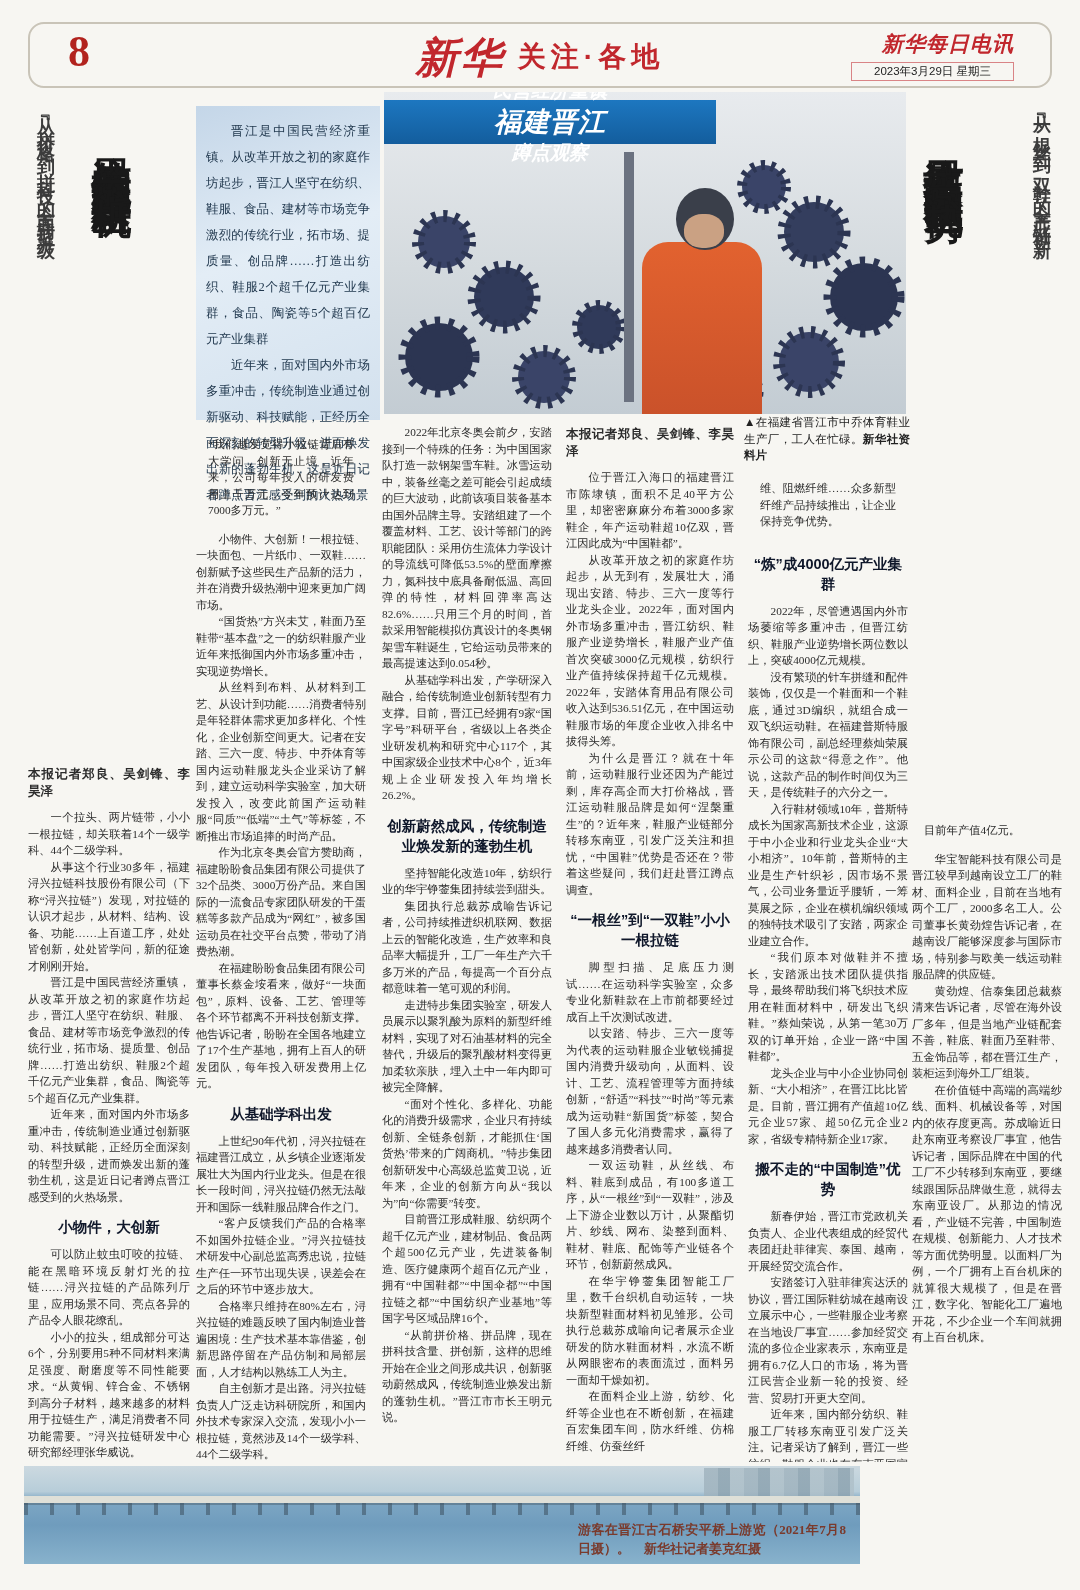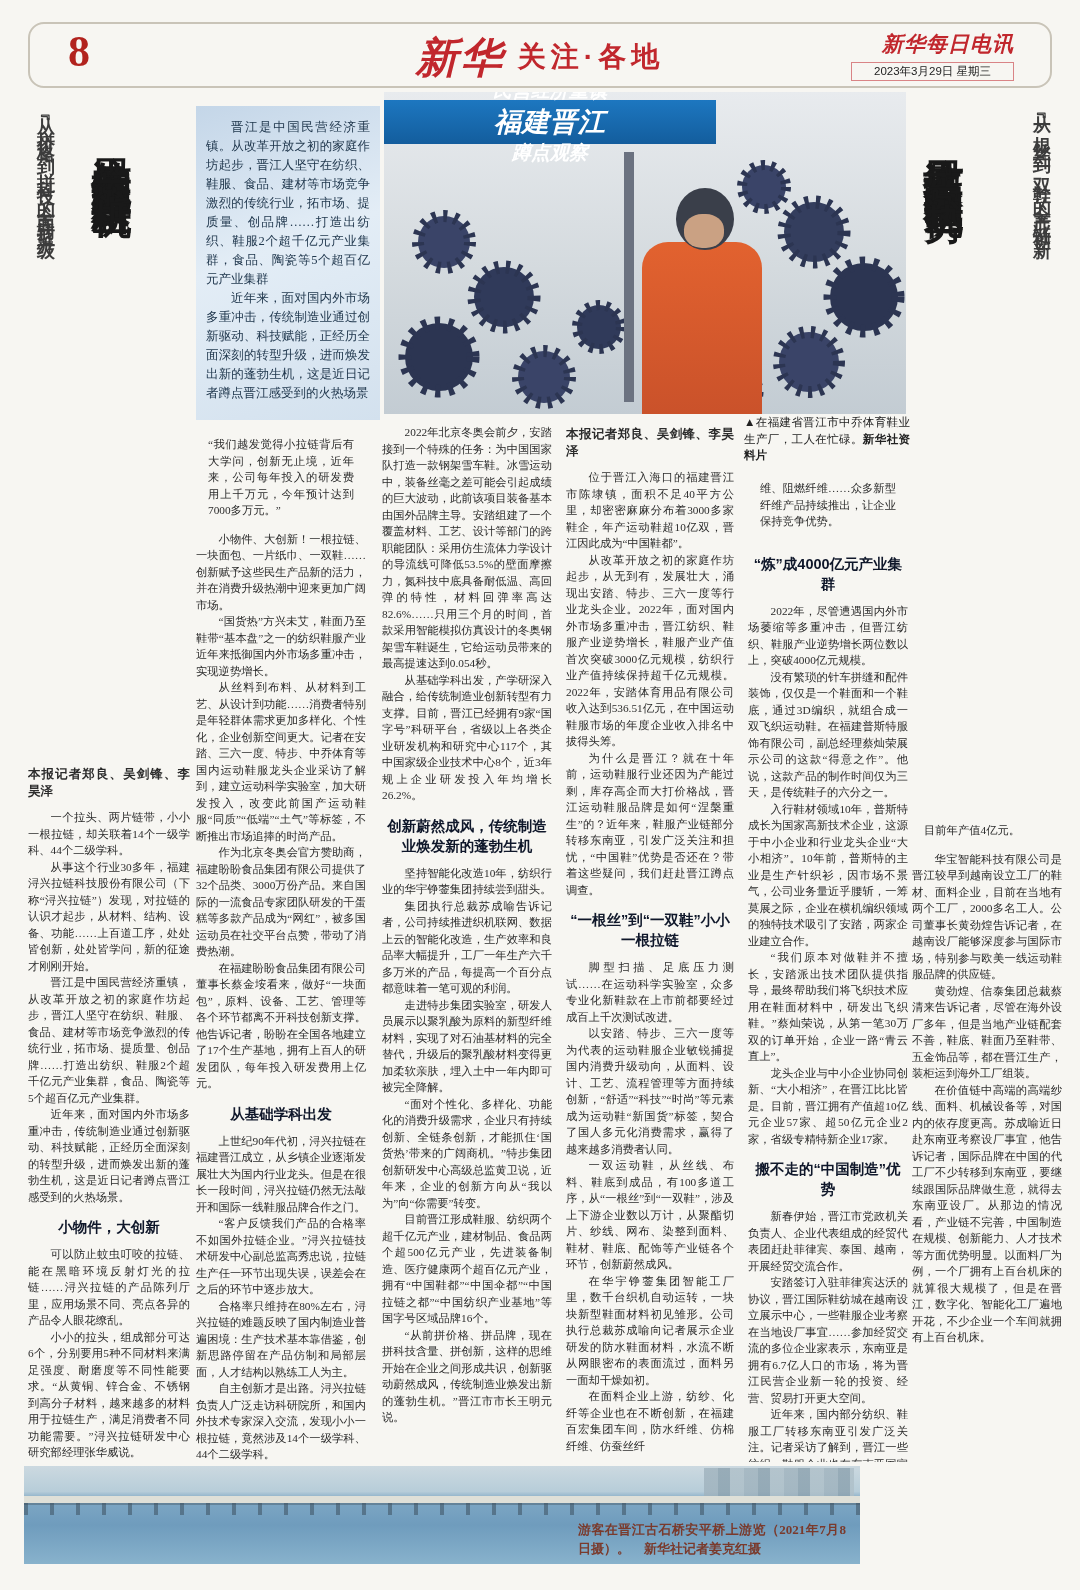--- a/index.html
+++ b/index.html
@@ -17,21 +17,21 @@
                    padding:1px 22px;font-family:"Liberation Sans",sans-serif;}
   
   .vtext{writing-mode:vertical-rl;text-orientation:mixed;}
   .kicker{position:absolute;font-family:"Liberation Sans","DejaVu Sans",sans-serif;font-weight:bold;
           font-size:18px;letter-spacing:7px;color:#3c3c3c;}
   .bigtitle{position:absolute;font-family:"Liberation Serif","DejaVu Serif",serif;font-weight:900;
             font-size:40px;letter-spacing:3px;color:#191919;}
   
   .intro{position:absolute;left:196px;top:106px;width:184px;height:314px;box-sizing:border-box;
          padding:12px 10px;background:linear-gradient(160deg,#c4d6e8 0%,#e3edf6 45%,#d3e1ee 100%);
-         font-size:12.5px;line-height:19px;color:#21384e;text-align:justify;}
+         font-size:12.5px;line-height:26px;color:#21384e;text-align:justify;}
   .intro p{margin:0;text-indent:2em;}
   
   .photo{position:absolute;left:384px;top:92px;width:522px;height:322px;overflow:hidden;
          background:linear-gradient(180deg,#e8ebee 0%,#d4dade 55%,#c3ccd3 100%);}
   .banner{position:absolute;left:0;top:8px;width:332px;height:44px;background:linear-gradient(180deg,#1d77c0,#135d9d);
           display:flex;align-items:center;justify-content:center;white-space:nowrap;color:#fff;
           font-family:"Liberation Sans",sans-serif;transform:none;flex-direction:column;}
   .banner .b1,.banner .b3{font-size:19px;font-weight:bold;font-style:italic;}
   .banner .b2{font-size:27px;font-weight:900;font-style:italic;margin:0 6px;letter-spacing:1px;}
   .athlete-body{position:absolute;left:258px;top:150px;width:120px;height:180px;border-radius:26px 26px 0 0;
@@ -164,21 +164,21 @@
       <div class="blk-p">一双运动鞋，从丝线、布料、鞋底到成品，有100多道工序，从“一根丝”到“一双鞋”，涉及上下游企业数以万计，从聚酯切片、纱线、网布、染整到面料、鞋材、鞋底、配饰等产业链各个环节，创新蔚然成风。</div>
       <div class="blk-p">在华宇铮蓥集团智能工厂里，数千台织机自动运转，一块块新型鞋面材料初见雏形。公司执行总裁苏成喻向记者展示企业研发的防水鞋面材料，水流不断从网眼密布的表面流过，面料另一面却干燥如初。</div>
       <div class="blk-p">在面料企业上游，纺纱、化纤等企业也在不断创新，在福建百宏集团车间，防水纤维、仿棉纤维、仿蚕丝纤</div>
     </div>
   <div class="col" style="left:748px;top:468px;width:160px;height:994px;">
       <div class="blk-cont">维、阻燃纤维……众多新型纤维产品持续推出，让企业保持竞争优势。</div>
       <div class="blk-subhead">“炼”成4000亿元产业集群</div>
       <div class="blk-p">2022年，尽管遭遇国内外市场萎缩等多重冲击，但晋江纺织、鞋服产业逆势增长两位数以上，突破4000亿元规模。</div>
       <div class="blk-p">没有繁琐的针车拼缝和配件装饰，仅仅是一个鞋面和一个鞋底，通过3D编织，就组合成一双飞织运动鞋。在福建普斯特服饰有限公司，副总经理蔡灿荣展示公司的这款“得意之作”。他说，这款产品的制作时间仅为三天，是传统鞋子的六分之一。</div>
       <div class="blk-p">入行鞋材领域10年，普斯特成长为国家高新技术企业，这源于中小企业和行业龙头企业“大小相济”。10年前，普斯特的主业是生产针织衫，因市场不景气，公司业务量近乎腰斩，一筹莫展之际，企业在横机编织领域的独特技术吸引了安踏，两家企业建立合作。</div>
-      <div class="blk-p">“我们原本对做鞋并不擅长，安踏派出技术团队提供指导，最终帮助我们将飞织技术应用在鞋面材料中，研发出飞织鞋。”蔡灿荣说，从第一笔30万双的订单开始，企业一路“青云直上”。</div>
+      <div class="blk-p">“我们原本对做鞋并不擅长，安踏派出技术团队提供指导，最终帮助我们将飞织技术应用在鞋面材料中，研发出飞织鞋。”蔡灿荣说，从第一笔30万双的订单开始，企业一路“中国鞋都”。</div>
       <div class="blk-p">龙头企业与中小企业协同创新、“大小相济”，在晋江比比皆是。目前，晋江拥有产值超10亿元企业57家、超50亿元企业2家，省级专精特新企业17家。</div>
       <div class="blk-subhead">搬不走的“中国制造”优势</div>
       <div class="blk-p">新春伊始，晋江市党政机关负责人、企业代表组成的经贸代表团赶赴菲律宾、泰国、越南，开展经贸交流合作。</div>
       <div class="blk-p">安踏签订入驻菲律宾达沃的协议，晋江国际鞋纺城在越南设立展示中心，一些鞋服企业考察在当地设厂事宜……参加经贸交流的多位企业家表示，东南亚是拥有6.7亿人口的市场，将为晋江民营企业新一轮的投资、经营、贸易打开更大空间。</div>
       <div class="blk-p">近年来，国内部分纺织、鞋服工厂转移东南亚引发广泛关注。记者采访了解到，晋江一些纺织、鞋服企业也在东南亚国家设厂。信泰集团是一家纺织面料、纺织机械生产企业，海外订单占集团营收的60%左右。为配合海外客户需求，公司于2016年在越南设立工厂，有300多名工人，</div>
     </div>
   <div class="col" style="left:912px;top:810px;width:150px;height:652px;">
       <div class="blk-cont">目前年产值4亿元。</div>
       <div class="blk-p">华宝智能科技有限公司是晋江较早到越南设立工厂的鞋材、面料企业，目前在当地有两个工厂，2000多名工人。公司董事长黄劲煌告诉记者，在越南设厂能够深度参与国际市场，特别参与欧美一线运动鞋服品牌的供应链。</div>
       <div class="blk-p">黄劲煌、信泰集团总裁蔡清来告诉记者，尽管在海外设厂多年，但是当地产业链配套不善，鞋底、鞋面乃至鞋带、五金饰品等，都在晋江生产，装柜运到海外工厂组装。</div>

